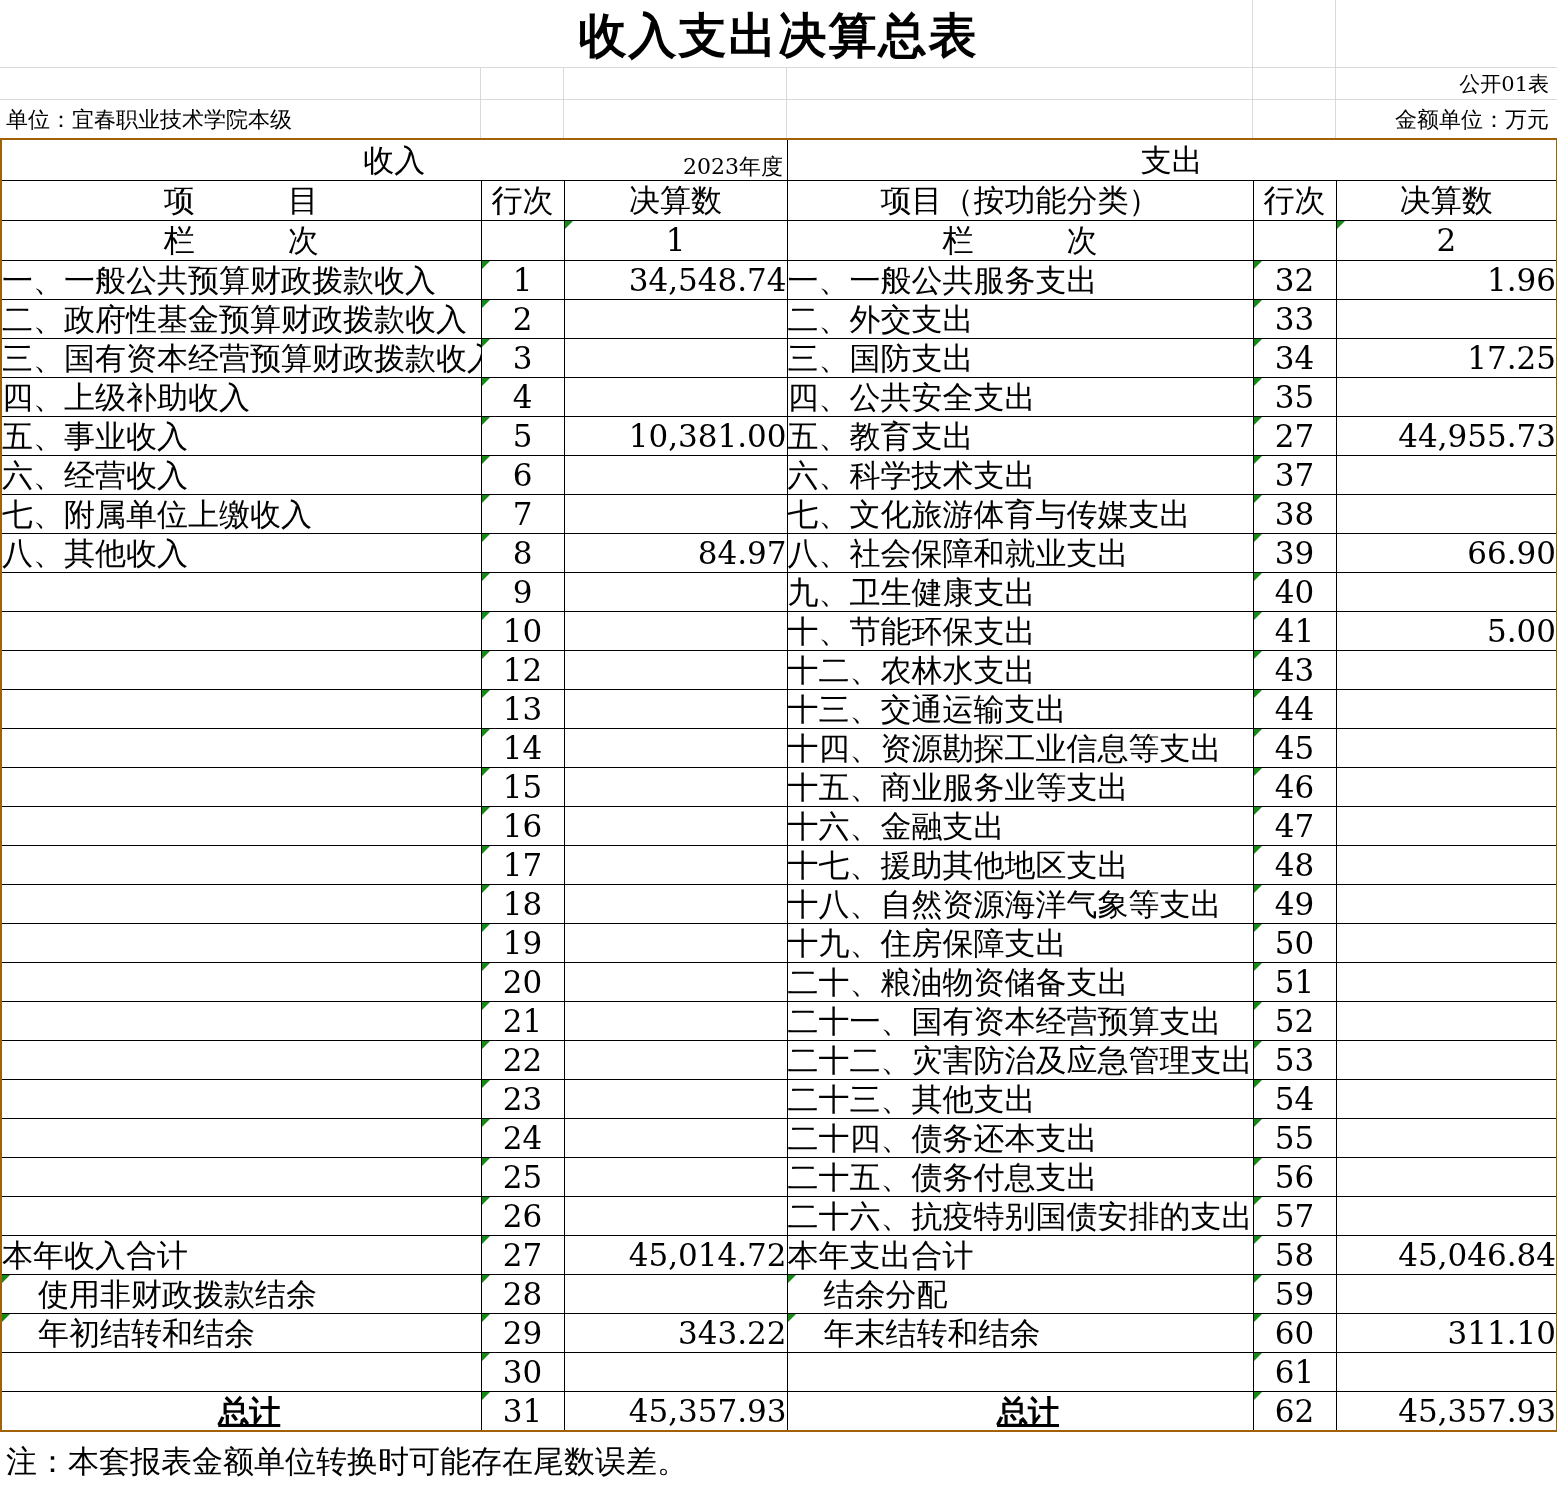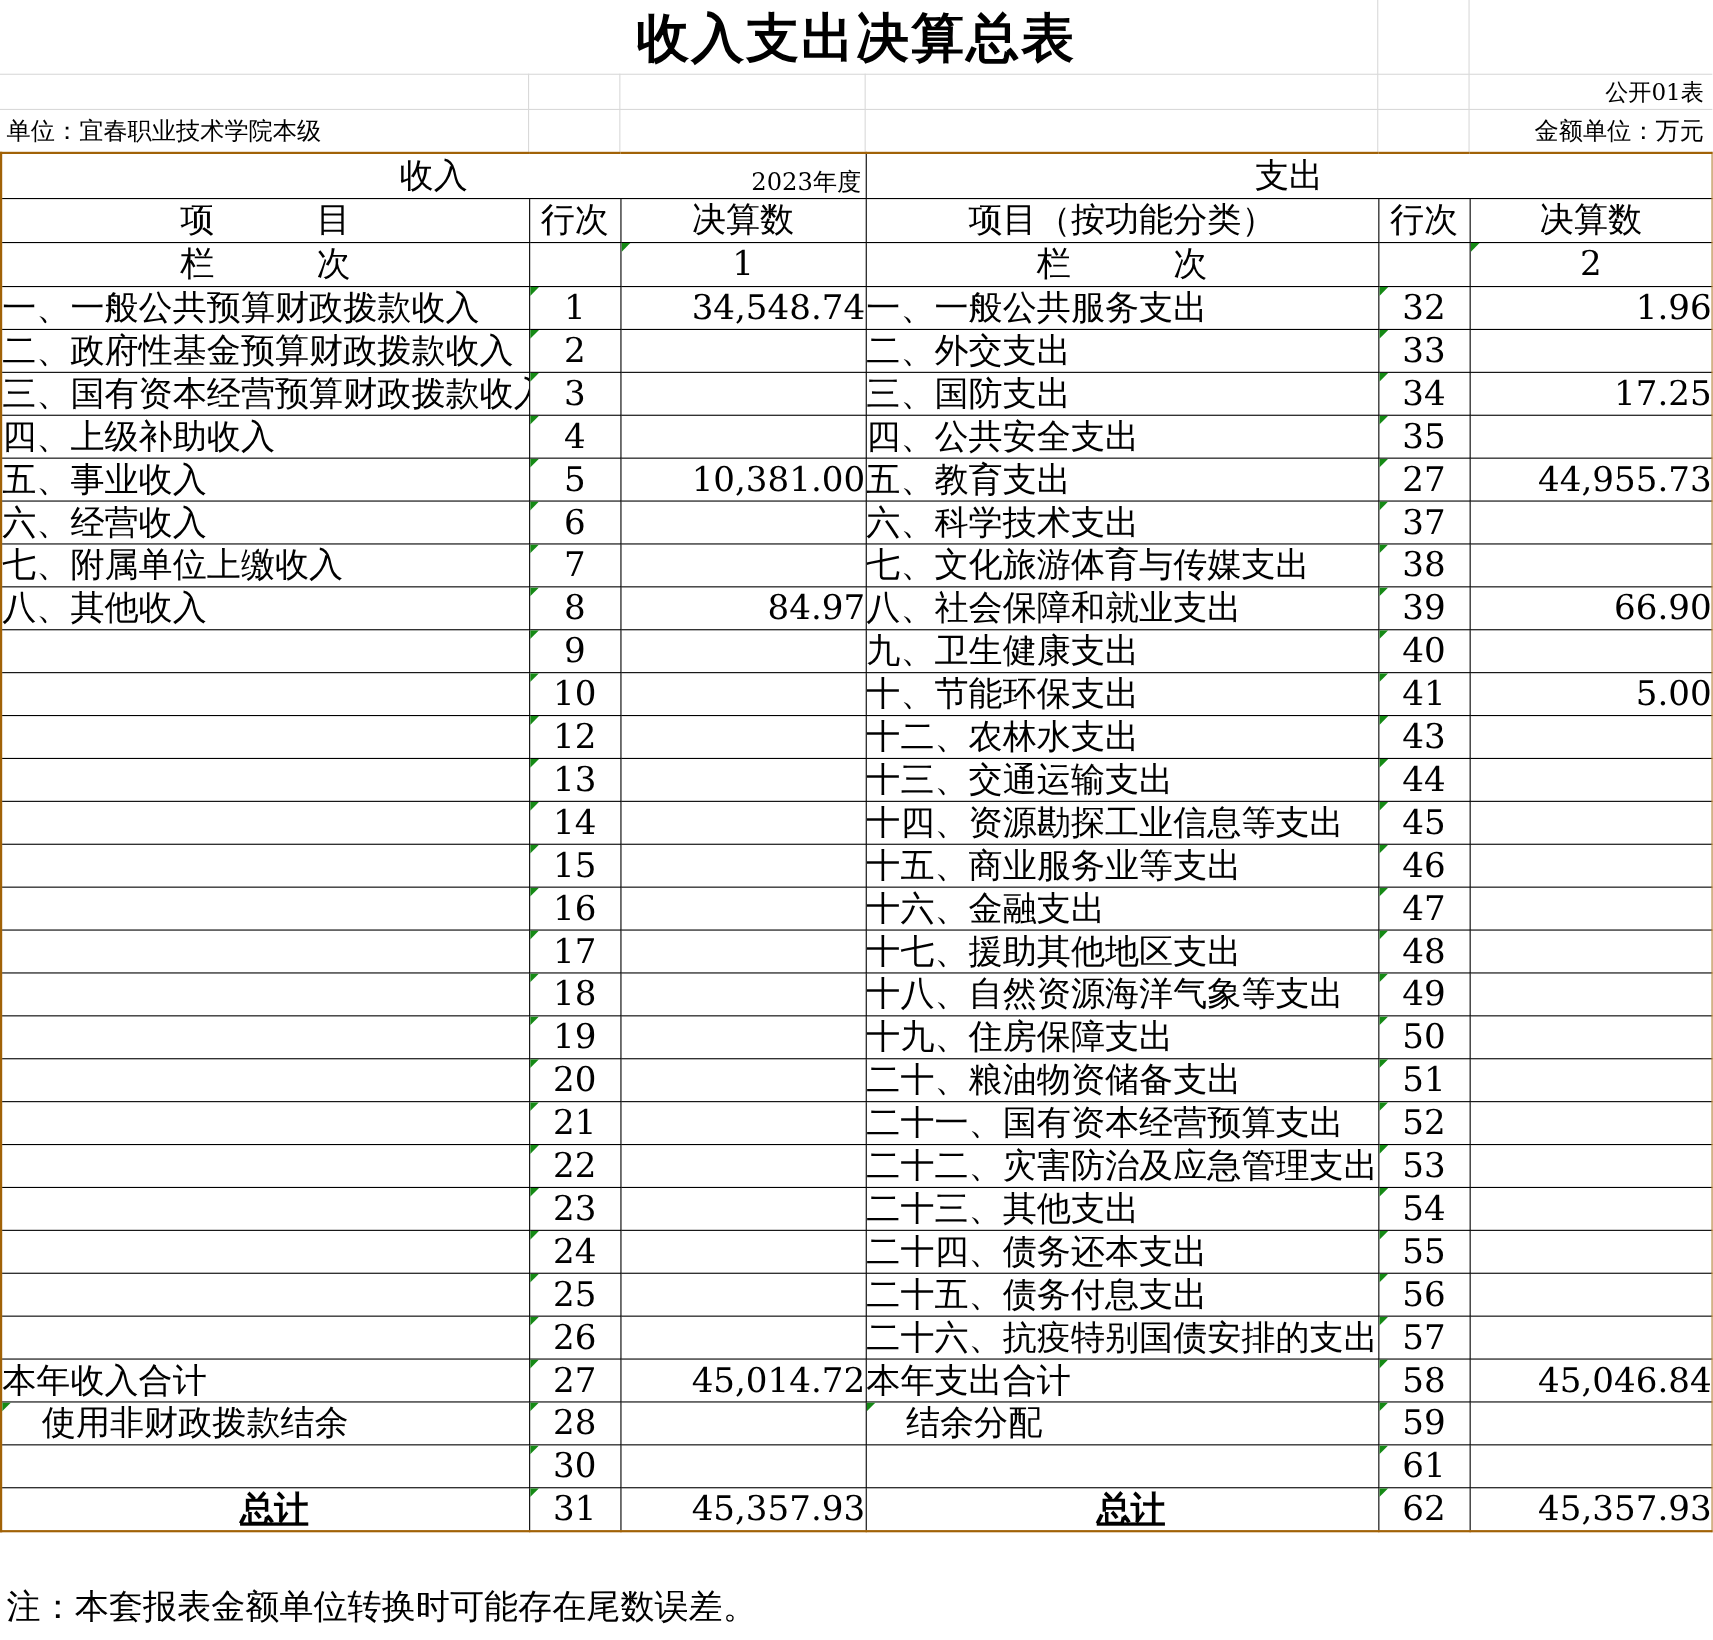--- a/index.html
+++ b/index.html
@@ -317,20 +317,28 @@
     </tr>
         <tr class="dr">
       <td class="item l-item indent"><span class="flag"></span><span class="txt">使用非财政拨款结余</span></td>
       <td class="line l-line"><span class="flag"></span><span class="txt">28</span></td>
       <td class="val l-val"><span class="txt"></span></td>
       <td class="item r-item indent"><span class="flag"></span><span class="txt">结余分配</span></td>
       <td class="line r-line"><span class="flag"></span><span class="txt">59</span></td>
       <td class="val r-val"><span class="txt"></span></td>
     </tr>
         <tr class="dr">
+      <td class="item l-item indent"><span class="flag"></span><span class="txt">年初结转和结余</span></td>
+      <td class="line l-line"><span class="flag"></span><span class="txt">29</span></td>
+      <td class="val l-val"><span class="txt">343.22</span></td>
+      <td class="item r-item indent"><span class="flag"></span><span class="txt">年末结转和结余</span></td>
+      <td class="line r-line"><span class="flag"></span><span class="txt">60</span></td>
+      <td class="val r-val"><span class="txt">311.10</span></td>
+    </tr>
+        <tr class="dr">
       <td class="item l-item"><span class="txt"></span></td>
       <td class="line l-line"><span class="flag"></span><span class="txt">30</span></td>
       <td class="val l-val"><span class="txt"></span></td>
       <td class="item r-item"><span class="txt"></span></td>
       <td class="line r-line"><span class="flag"></span><span class="txt">61</span></td>
       <td class="val r-val"><span class="txt"></span></td>
     </tr>
         <tr class="dr">
       <td class="item l-item total"><span class="txt">总计</span></td>
       <td class="line l-line"><span class="flag"></span><span class="txt">31</span></td>

